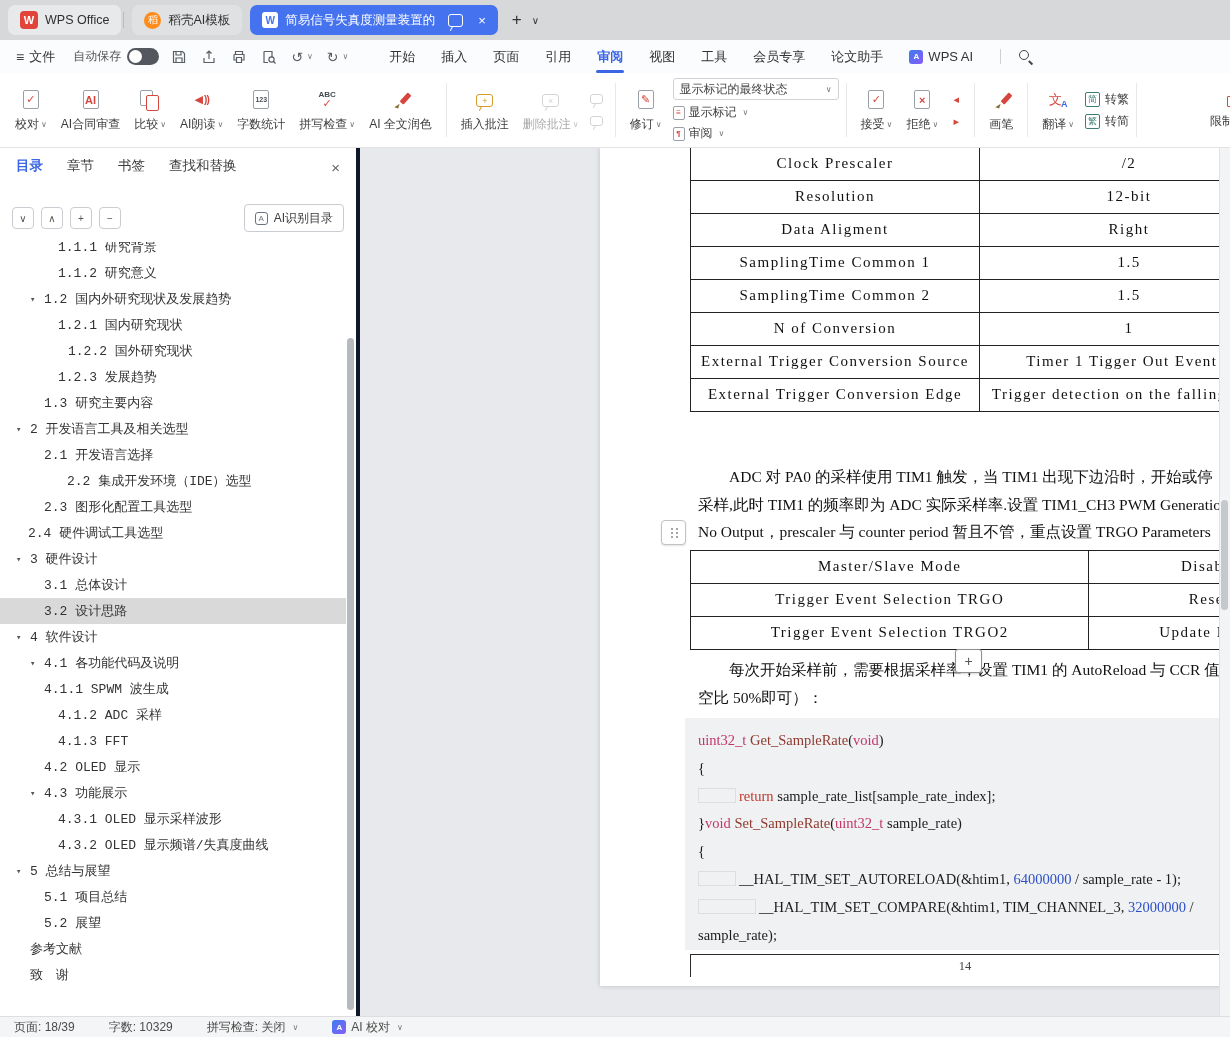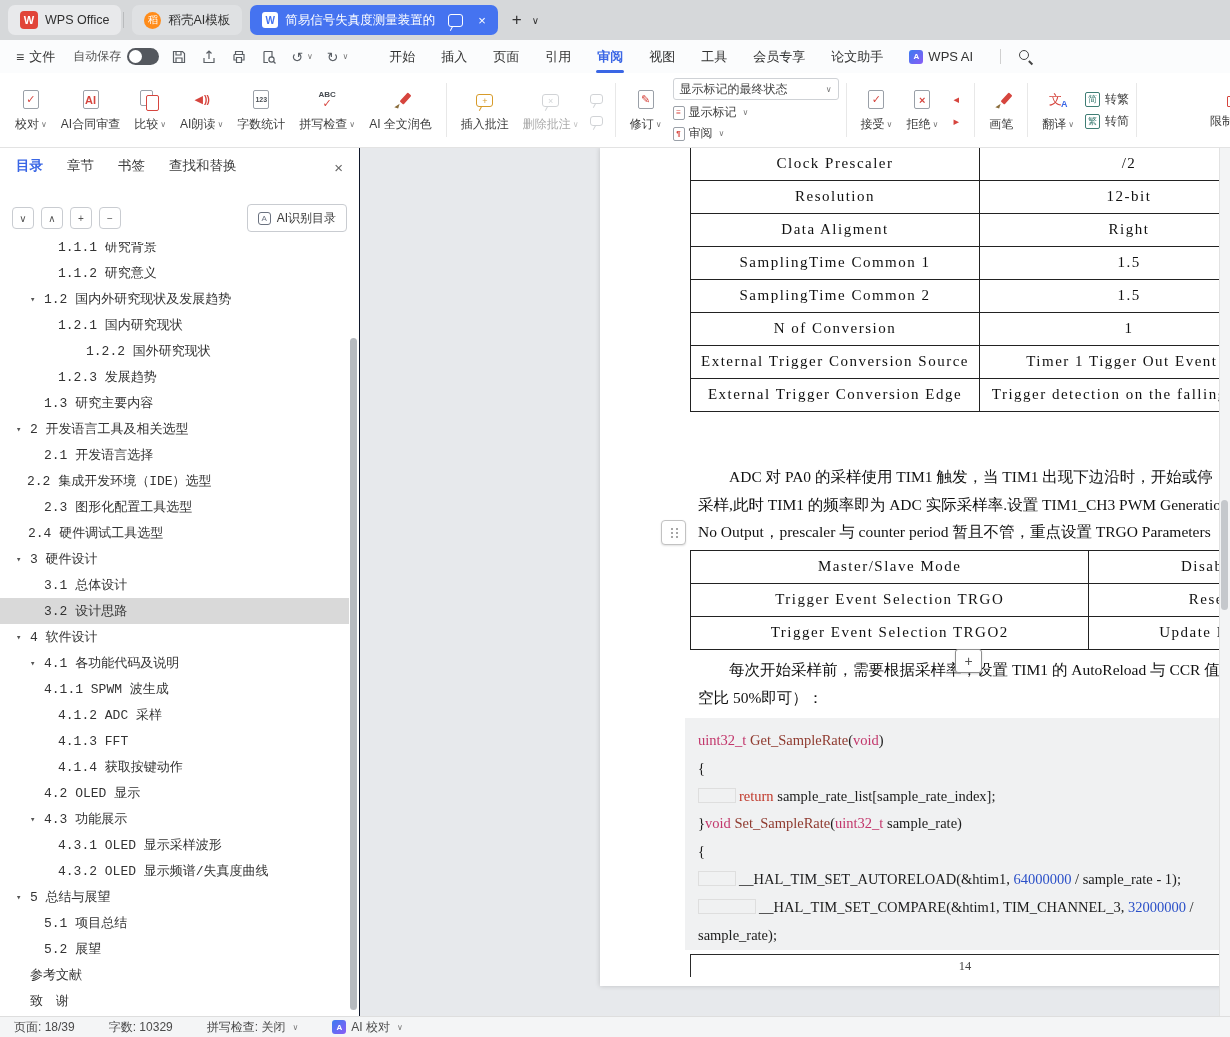--- a/index.html
+++ b/index.html
@@ -94,21 +94,21 @@
   .tric .t2{font-size:9px;color:#3a66e5;font-weight:bold;margin-left:-1px;}
   .zhstack{display:flex;flex-direction:column;gap:5px;margin-left:4px;}
   .zrow{display:flex;align-items:center;font-size:12px;color:#3c3c3c;height:17px;}
   .zbox{width:15px;height:15px;border:1.2px solid #3e7d74;border-radius:2px;color:#3e7d74;font-size:9px;
         display:flex;align-items:center;justify-content:center;margin-right:5px;box-sizing:border-box;}
   .restrict{position:absolute;left:1203px;top:9px;}
   .lock{width:12px;height:9px;border:1.5px solid #d6453e;border-radius:1px;position:relative;margin-top:8px;}
   .lock::before{content:"";position:absolute;left:1.5px;top:-6px;width:5px;height:6px;border:1.5px solid #d6453e;border-bottom:none;border-radius:4px 4px 0 0;}
   
   .sidebar{position:absolute;left:0;top:148px;width:360px;height:868px;background:#fff;
-           border-right:1px solid #0f172a;box-sizing:border-box;}
+           border-right:4px solid #0f172a;box-sizing:border-box;}
   .side-tabs{height:38px;display:flex;align-items:center;padding:0 16px;gap:0;}
   .stabs{display:flex;gap:24px;font-size:13.5px;color:#3c3c3c;}
   .stab{position:relative;padding-bottom:2px;}
   .stab.active{color:#3a66e5;font-weight:bold;}
   .sclose{margin-left:auto;color:#666;font-size:15px;}
   .side-tools{margin-top:18px;height:28px;display:flex;align-items:center;padding:0 12px;gap:7px;}
   .sq{width:22px;height:22px;border:1px solid #c9ccd1;border-radius:4px;display:flex;align-items:center;
       justify-content:center;font-size:10px;color:#555;background:#fff;box-sizing:border-box;}
   .ai-rec{margin-left:auto;height:26px;border:1px solid #c9ccd1;border-radius:4px;display:flex;
           align-items:center;gap:6px;padding:0 10px;font-size:12px;color:#3c3c3c;background:#fff;}
@@ -476,37 +476,37 @@
       <div class="titem" style="padding-left: 58px;">
         <span>1.1.2 研究意义</span>
       </div>
       <div class="titem" style="padding-left: 44px;">
         <span class="tarrow" style="left: 30px;">▾</span>
         <span>1.2 国内外研究现状及发展趋势</span>
       </div>
       <div class="titem" style="padding-left: 58px;">
         <span>1.2.1 国内研究现状</span>
       </div>
-      <div class="titem" style="padding-left: 86px;">
+      <div class="titem" style="padding-left: 68px;">
         <span>1.2.2 国外研究现状</span>
       </div>
       <div class="titem" style="padding-left: 58px;">
         <span>1.2.3 发展趋势</span>
       </div>
       <div class="titem" style="padding-left: 44px;">
         <span>1.3 研究主要内容</span>
       </div>
       <div class="titem" style="padding-left: 30px;">
         <span class="tarrow" style="left: 16px;">▾</span>
         <span>2 开发语言工具及相关选型</span>
       </div>
       <div class="titem" style="padding-left: 44px;">
         <span>2.1 开发语言选择</span>
       </div>
-      <div class="titem" style="padding-left: 27px;">
+      <div class="titem" style="padding-left: 67px;">
         <span>2.2 集成开发环境（IDE）选型</span>
       </div>
       <div class="titem" style="padding-left: 44px;">
         <span>2.3 图形化配置工具选型</span>
       </div>
       <div class="titem" style="padding-left: 28px;">
         <span>2.4 硬件调试工具选型</span>
       </div>
       <div class="titem" style="padding-left: 30px;">
         <span class="tarrow" style="left: 16px;">▾</span>
@@ -527,23 +527,20 @@
         <span>4.1 各功能代码及说明</span>
       </div>
       <div class="titem" style="padding-left: 44px;">
         <span>4.1.1 SPWM 波生成</span>
       </div>
       <div class="titem" style="padding-left: 58px;">
         <span>4.1.2 ADC 采样</span>
       </div>
       <div class="titem" style="padding-left: 58px;">
         <span>4.1.3 FFT</span>
-      </div>
-      <div class="titem" style="padding-left: 58px;">
-        <span>4.1.4 获取按键动作</span>
       </div>
       <div class="titem" style="padding-left: 44px;">
         <span>4.2 OLED 显示</span>
       </div>
       <div class="titem" style="padding-left: 44px;">
         <span class="tarrow" style="left: 30px;">▾</span>
         <span>4.3 功能展示</span>
       </div>
       <div class="titem" style="padding-left: 58px;">
         <span>4.3.1 OLED 显示采样波形</span>

